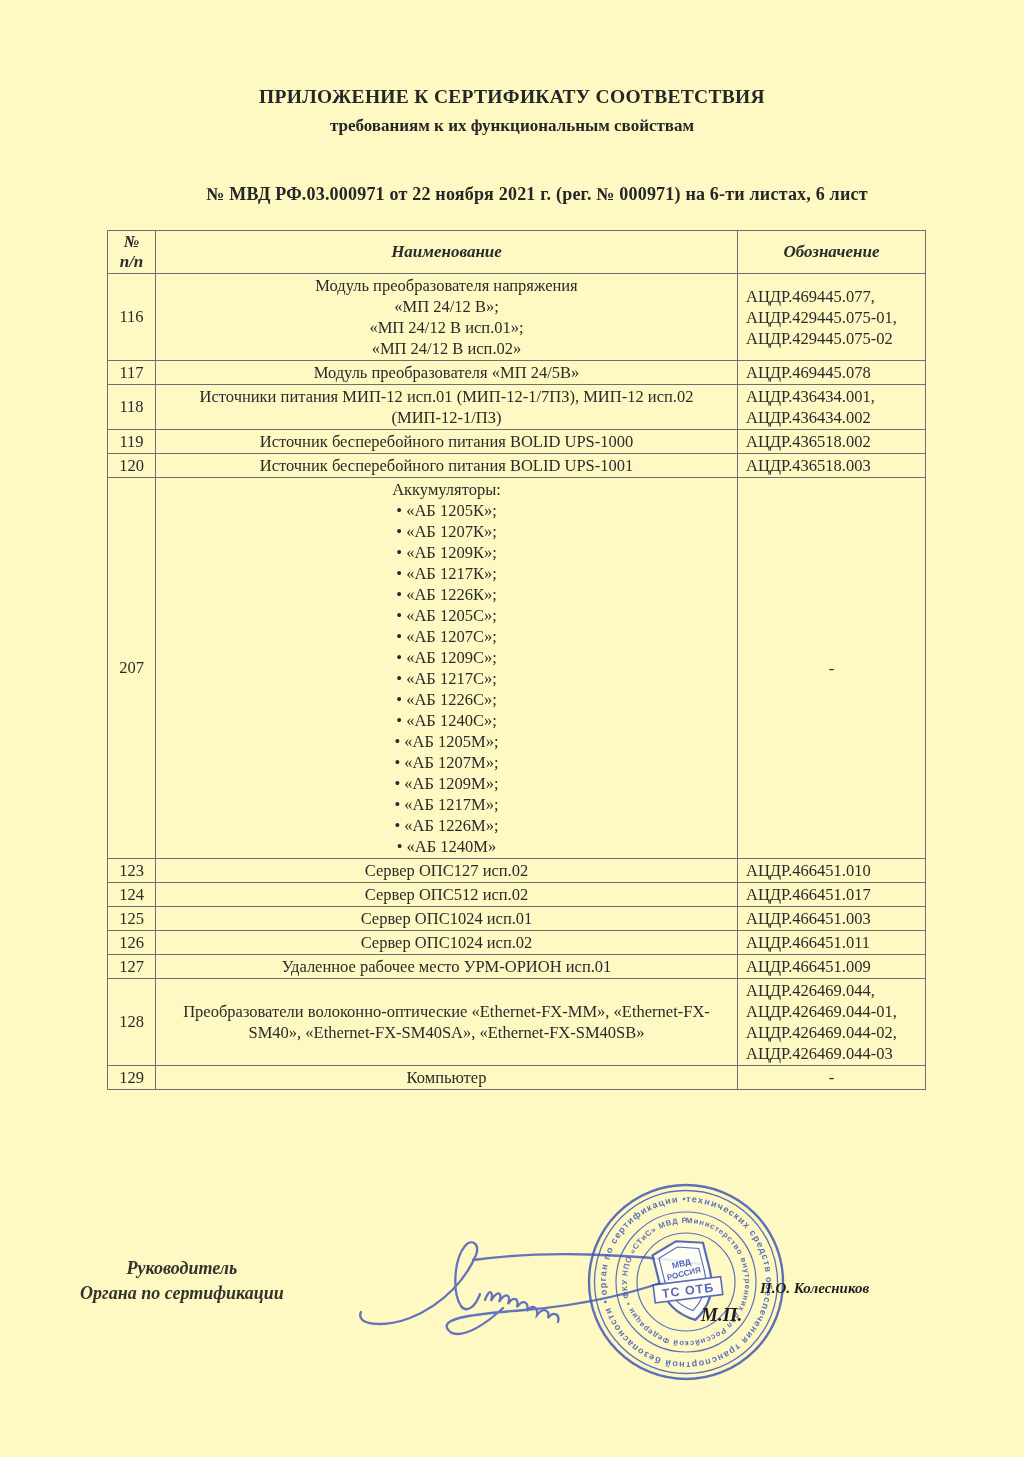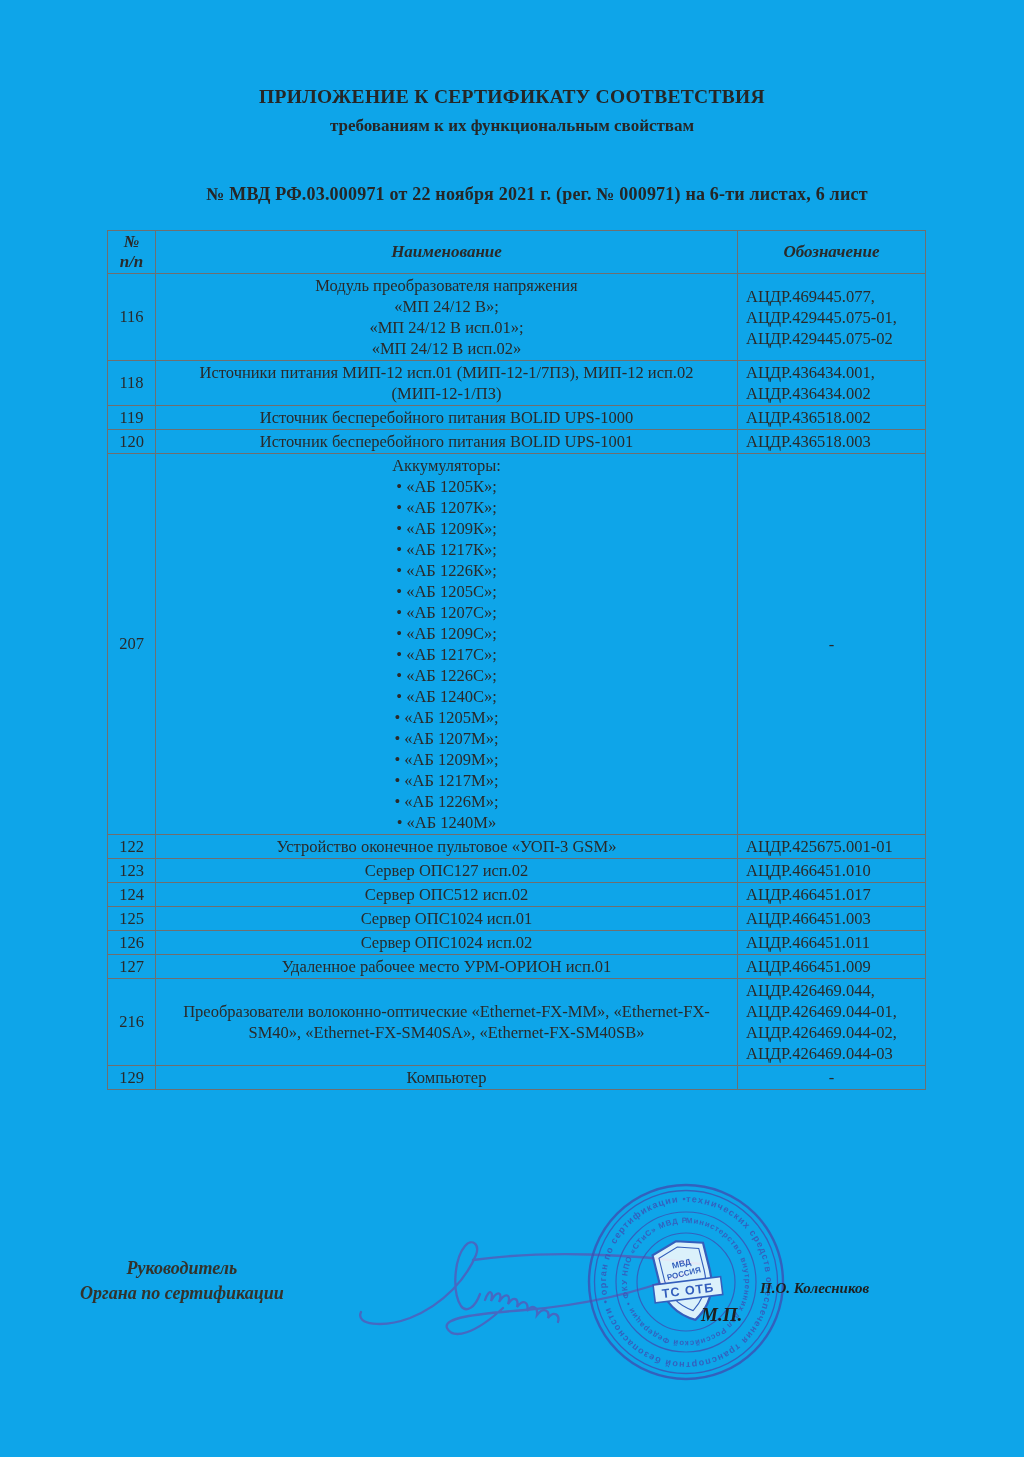--- a/index.html
+++ b/index.html
@@ -1,19 +1,19 @@
 <!DOCTYPE html>
 <html><head>
 <meta charset="utf-8">
 <style>
   html,body{margin:0;padding:0;background:#ffffff;}
   .page{
     position:relative;
     width:1024px;height:1457px;
-    background:#0ea5e9;
+    background:#fef9c3;
     font-family:"Liberation Serif","DejaVu Serif",serif;
     color:#262626;
     overflow:hidden;
   }
   .header{position:absolute;top:86px;left:0;width:100%;text-align:center;}
   .title{font-size:19.5px;font-weight:bold;letter-spacing:.3px;margin-bottom:5px;}
   .sub{font-size:17px;font-weight:bold;line-height:25px;}
   .reg{position:absolute;top:184px;left:0;width:100%;text-align:center;
        font-size:18px;font-weight:bold;letter-spacing:.2px;margin-left:25px;}
 
@@ -84,20 +84,29 @@
           <td class="name">
             <div>Модуль преобразователя напряжения</div>
             <div>«МП 24/12 В»;</div>
             <div>«МП 24/12 В исп.01»;</div>
             <div>«МП 24/12 В исп.02»</div>
           </td>
           <td class="desig">
             <div>АЦДР.469445.077,</div>
             <div>АЦДР.429445.075-01,</div>
             <div>АЦДР.429445.075-02</div>
+          </td>
+        </tr>
+        <tr>
+          <td class="num">117</td>
+          <td class="name">
+            <div>Модуль преобразователя «МП 24/5В»</div>
+          </td>
+          <td class="desig">
+            <div>АЦДР.469445.078</div>
           </td>
         </tr>
         <tr>
           <td class="num">118</td>
           <td class="name">
             <div>Источники питания МИП-12 исп.01 (МИП-12-1/7ПЗ), МИП-12 исп.02 (МИП-12-1/ПЗ)</div>
           </td>
           <td class="desig">
             <div>АЦДР.436434.001,</div>
             <div>АЦДР.436434.002</div>
@@ -141,29 +150,20 @@
             <div>• «АБ 1209М»;</div>
             <div>• «АБ 1217М»;</div>
             <div>• «АБ 1226М»;</div>
             <div>• «АБ 1240М»</div>
           </td>
           <td class="desig">
             <div class="dash">-</div>
           </td>
         </tr>
         <tr>
-          <td class="num">122</td>
-          <td class="name">
-            <div>Устройство оконечное пультовое «УОП-3 GSM»</div>
-          </td>
-          <td class="desig">
-            <div>АЦДР.425675.001-01</div>
-          </td>
-        </tr>
-        <tr>
           <td class="num">123</td>
           <td class="name">
             <div>Сервер ОПС127 исп.02</div>
           </td>
           <td class="desig">
             <div>АЦДР.466451.010</div>
           </td>
         </tr>
         <tr>
           <td class="num">124</td>
@@ -195,21 +195,21 @@
         <tr>
           <td class="num">127</td>
           <td class="name">
             <div>Удаленное рабочее место УРМ-ОРИОН исп.01</div>
           </td>
           <td class="desig">
             <div>АЦДР.466451.009</div>
           </td>
         </tr>
         <tr>
-          <td class="num">216</td>
+          <td class="num">128</td>
           <td class="name">
             <div>Преобразователи волоконно-оптические «Ethernet-FX-MM», «Ethernet-FX-SM40», «Ethernet-FX-SM40SA», «Ethernet-FX-SM40SB»</div>
           </td>
           <td class="desig">
             <div>АЦДР.426469.044,</div>
             <div>АЦДР.426469.044-01,</div>
             <div>АЦДР.426469.044-02,</div>
             <div>АЦДР.426469.044-03</div>
           </td>
         </tr>

